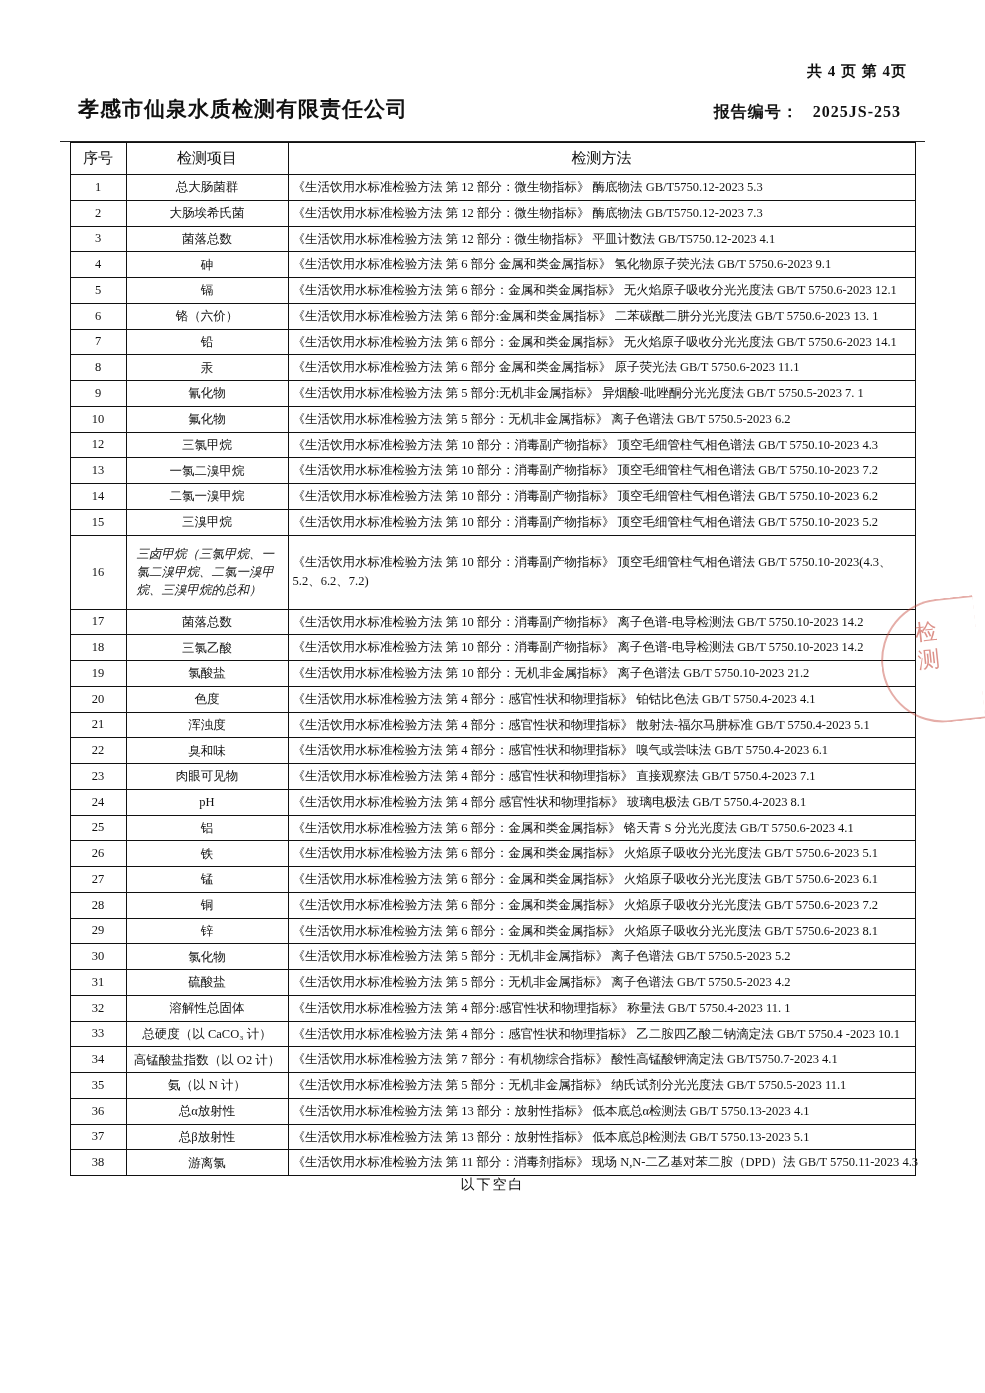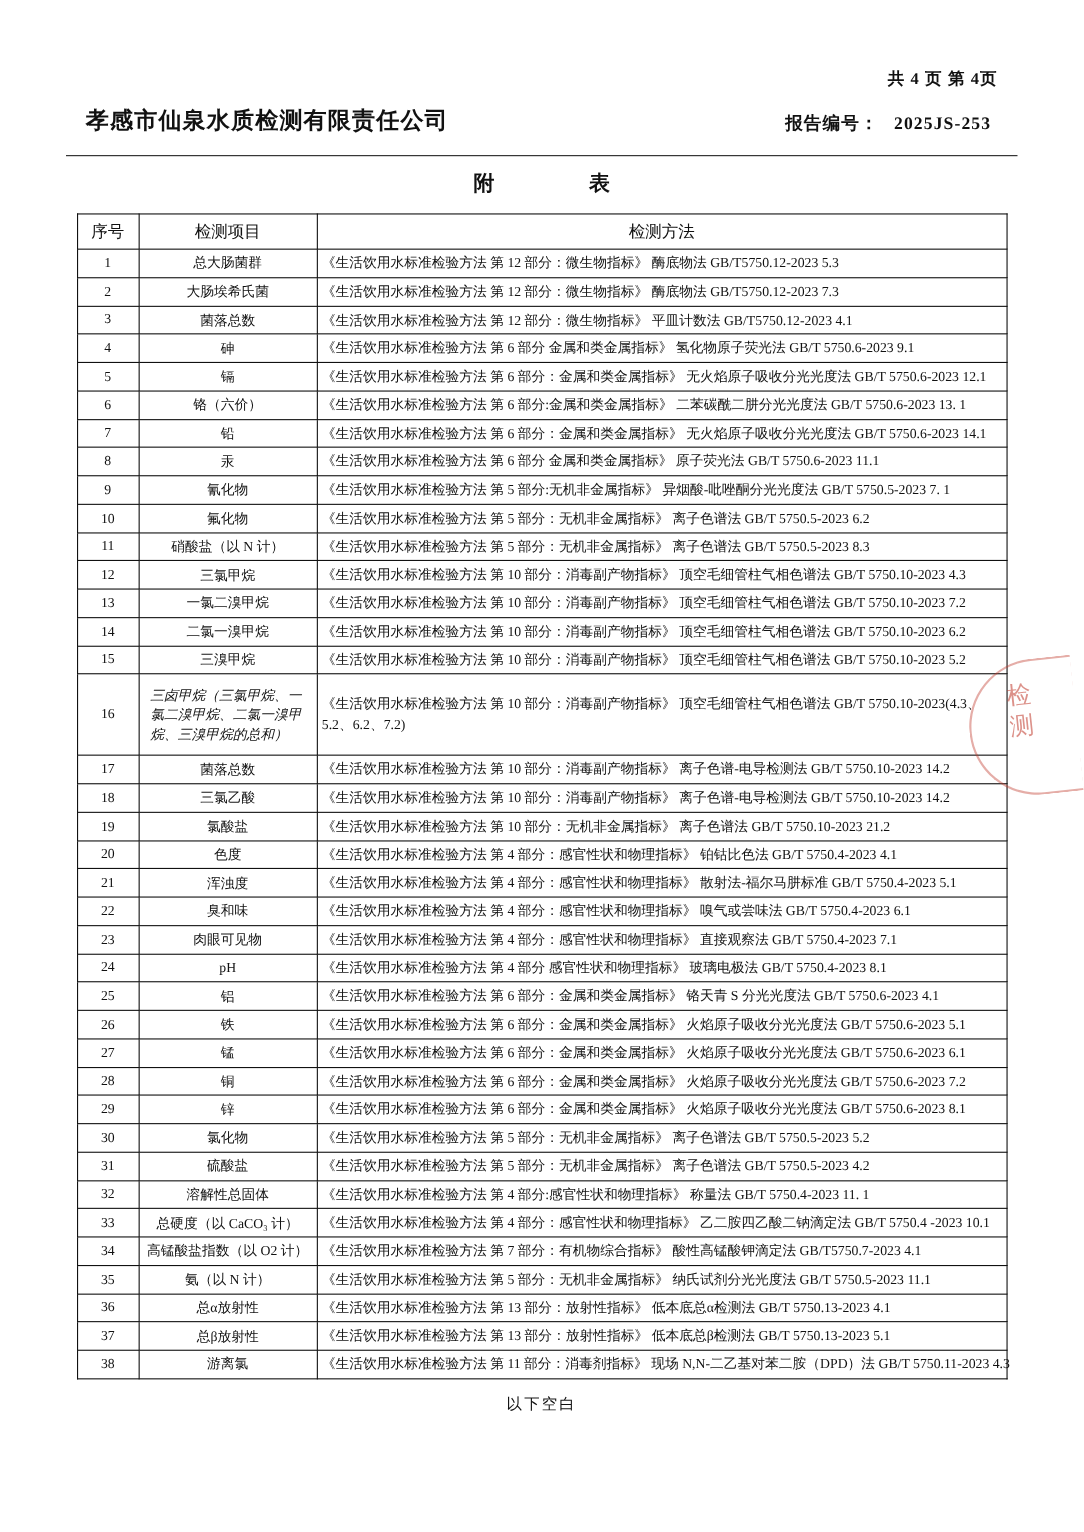--- a/index.html
+++ b/index.html
@@ -106,21 +106,20 @@
     line-height: 1.5;
     white-space: nowrap;
     margin-top: 28px;
   }
   td.method.wrap {
     white-space: normal;
   }
   .footer-note {
     text-align: center;
     font-size: 14px;
-    margin-top: 14px;
     letter-spacing: 2px;
   }
   .stamp {
     position: absolute;
     right: 8px;
     top: 600px;
     width: 96px;
     height: 120px;
     color: #c0392b;
     opacity: 0.55;
@@ -154,21 +153,20 @@
   <div class="page-count">共 4 页  第 4页</div>
 
   <div class="header-row">
     <div class="company">孝感市仙泉水质检测有限责任公司</div>
     <div class="report-no">
       <span>报告编号：</span><span class="num">2025JS-253</span>
     </div>
   </div>
   <div class="header-rule"></div>
 
-  <div class="title">附　　表</div>
 
   <table class="attach">
     <colgroup>
       <col class="c-no">
       <col class="c-item">
       <col class="c-method">
     </colgroup>
     <thead>
       <tr>
         <th>序号</th>
@@ -221,25 +219,20 @@
           <td class="no">9</td>
           <td class="item">氰化物</td>
           <td class="method">《生活饮用水标准检验方法 第 5 部分:无机非金属指标》  异烟酸-吡唑酮分光光度法 GB/T 5750.5-2023 7. 1</td>
         </tr>
         <tr>
           <td class="no">10</td>
           <td class="item">氟化物</td>
           <td class="method">《生活饮用水标准检验方法 第 5 部分：无机非金属指标》  离子色谱法 GB/T 5750.5-2023 6.2</td>
         </tr>
         <tr>
-          <td class="no">11</td>
-          <td class="item">硝酸盐（以 N 计）</td>
-          <td class="method">《生活饮用水标准检验方法 第 5 部分：无机非金属指标》  离子色谱法 GB/T 5750.5-2023 8.3</td>
-        </tr>
-        <tr>
           <td class="no">12</td>
           <td class="item">三氯甲烷</td>
           <td class="method">《生活饮用水标准检验方法 第 10 部分：消毒副产物指标》  顶空毛细管柱气相色谱法 GB/T 5750.10-2023 4.3</td>
         </tr>
         <tr>
           <td class="no">13</td>
           <td class="item">一氯二溴甲烷</td>
           <td class="method">《生活饮用水标准检验方法 第 10 部分：消毒副产物指标》  顶空毛细管柱气相色谱法 GB/T 5750.10-2023 7.2</td>
         </tr>
         <tr>

